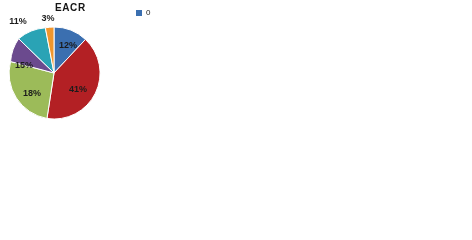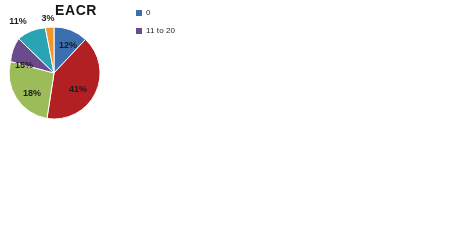--- a/index.html
+++ b/index.html
@@ -15,21 +15,21 @@
   .figure{
     position:absolute;top:0;left:0;
     width:472px;height:122px;
   }
   .panel{position:absolute;top:0;height:122px;}
   #panel-eacr{left:0;width:236px;}
   #panel-soap{left:236px;width:236px;}
 
   .chart-title{
     position:absolute;
-    font-size:14px;
+    font-size:10px;
     font-weight:bold;
     letter-spacing:0.6px;
     color:#161616;
     white-space:nowrap;
     text-align:right;
   }
   #title-eacr{left:55px;top:2px;}
 
   .pie-svg{position:absolute;}
   #pie-eacr{left:0px;top:12px;width:118px;height:110px;}
@@ -93,24 +93,20 @@
       <text class="slice-label slice-label-inside" x="24" y="56" text-anchor="middle">15%</text>
       <text class="slice-label" x="18" y="12" text-anchor="middle">11%</text>
       <text class="slice-label" x="48" y="9" text-anchor="middle">3%</text>
     </svg>
 
     <div class="legend" id="legend-eacr">
       <div class="legend-row">
         <span class="legend-swatch" style="background:#3b6fb0"></span>
         <span class="legend-label">0</span>
       </div>
-      <div class="legend-row">
-        <span class="legend-swatch" style="background:#6b4a8e"></span>
-        <span class="legend-label">11 to 20</span>
-      </div>
     </div>
   </div>
 
   <div class="panel" id="panel-soap">
 
     
 
     
 
     

